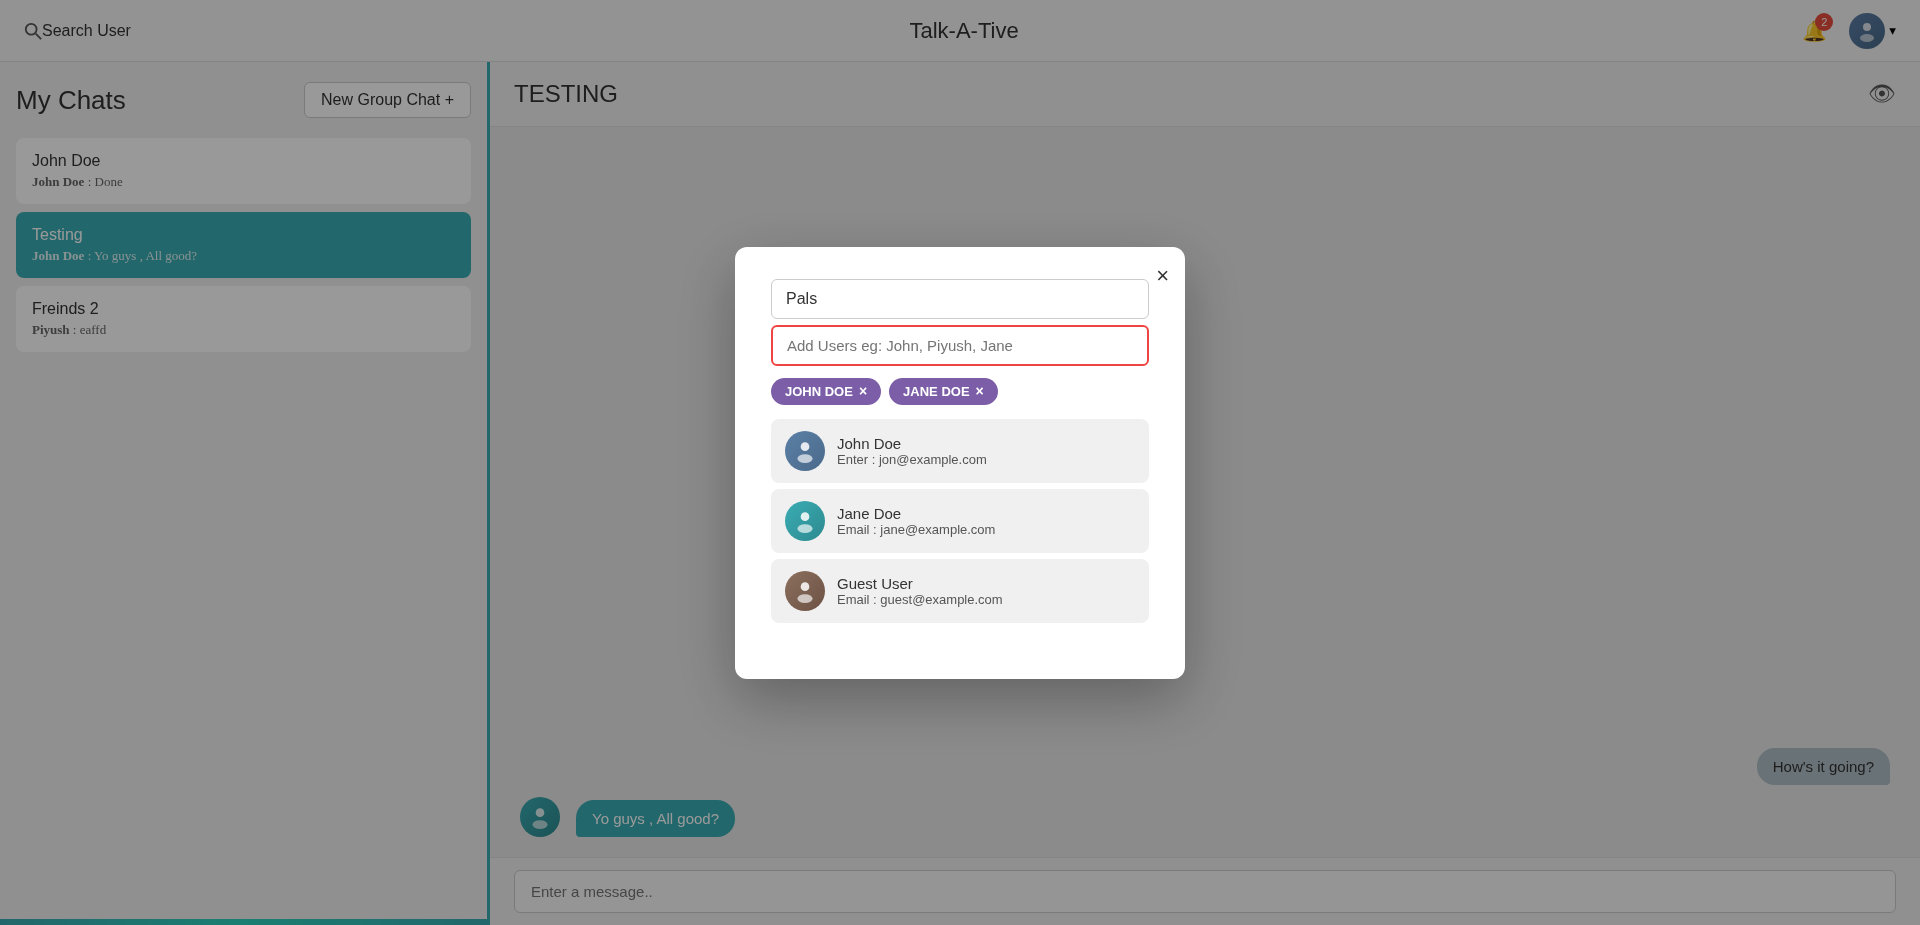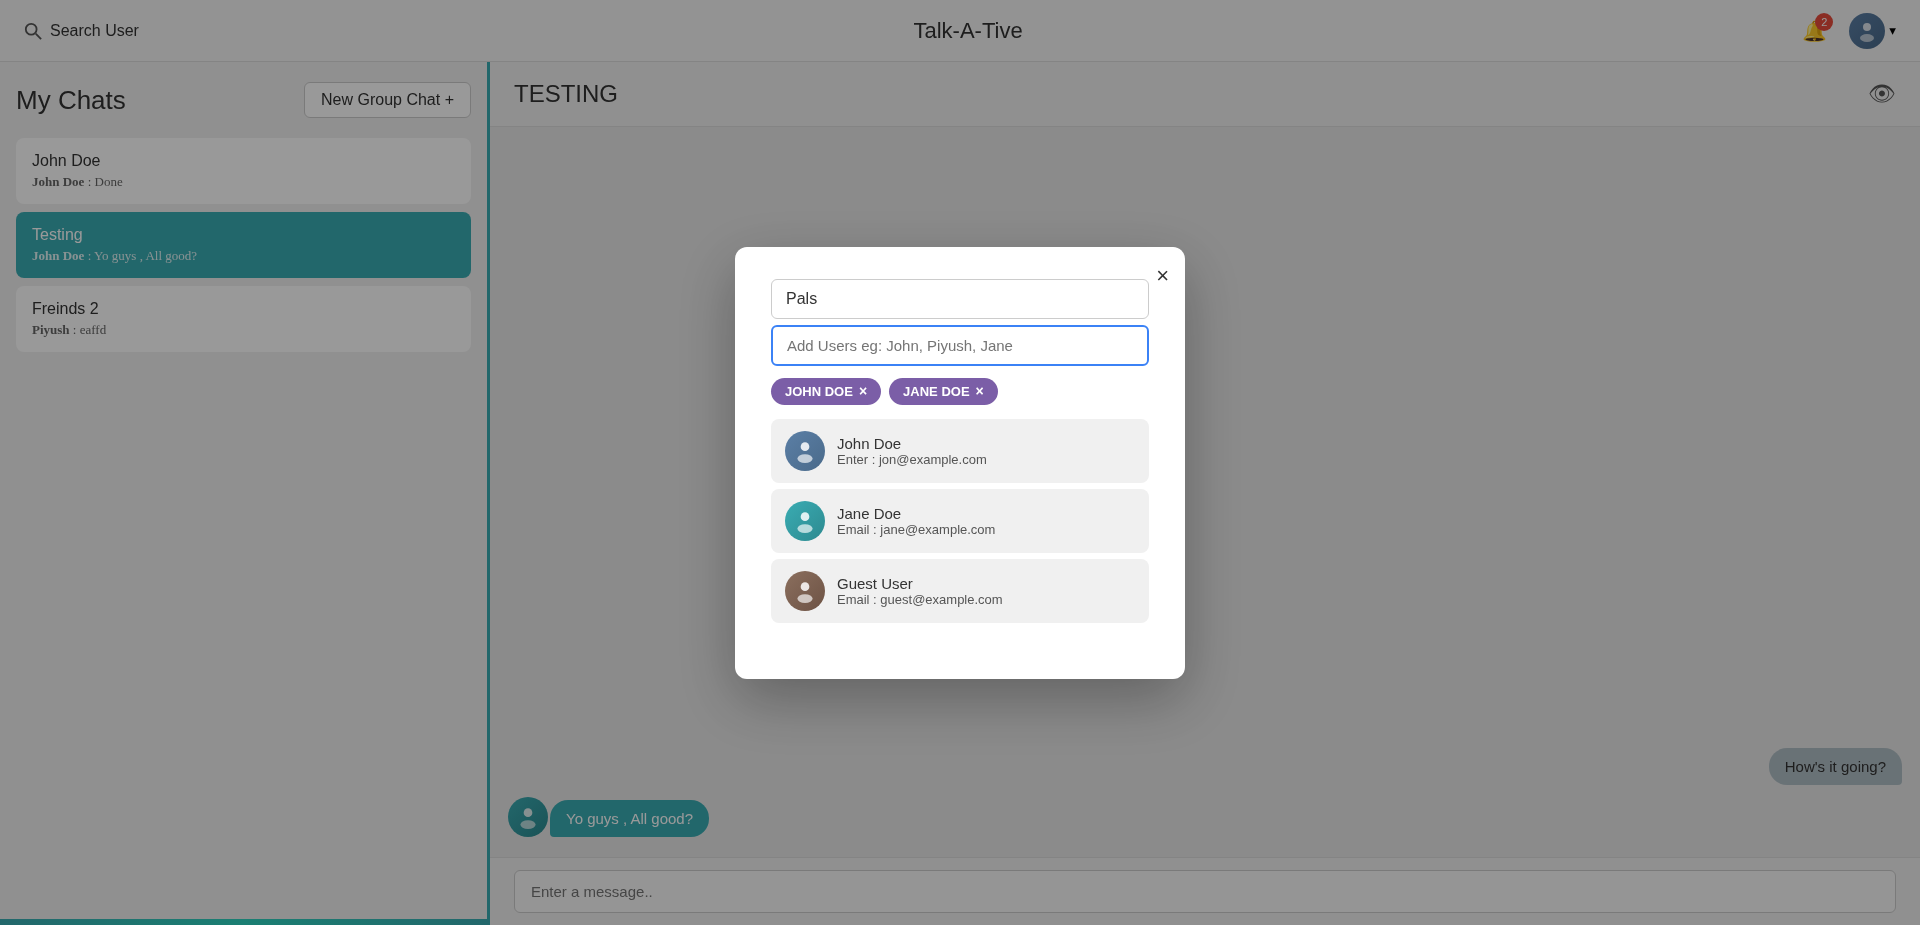--- a/index.html
+++ b/index.html
@@ -4,21 +4,21 @@
   <style>
     * { box-sizing: border-box; margin: 0; padding: 0; }
     body { font-family: 'Segoe UI', Arial, sans-serif; background: #e0e0e0; width: 1920px; height: 925px; overflow: hidden; }
 
     
     .navbar {
       display: flex; align-items: center; justify-content: space-between;
       background: #f5f5f5; height: 62px; padding: 0 24px;
       border-bottom: 1px solid #ddd; position: relative; z-index: 10;
     }
-    .navbar-left { display: flex; align-items: center; gap: 8px; cursor: pointer; }
+    .navbar-left { display: flex; align-items: center; cursor: pointer; }
     .navbar-left span { font-size: 16px; color: #333; font-weight: 500; }
     .navbar-center { font-size: 22px; color: #333; font-weight: 400; }
     .navbar-right { display: flex; align-items: center; gap: 16px; }
     .notif-btn {
       position: relative; background: none; border: none; cursor: pointer;
       width: 36px; height: 36px; display: flex; align-items: center; justify-content: center;
     }
     .notif-badge {
       position: absolute; top: 0; right: 0;
       background: #e74c3c; color: white; border-radius: 50%;
@@ -71,24 +71,24 @@
     .chat-area {
       flex: 1; background: #e8e8e8; display: flex; flex-direction: column; position: relative;
     }
     .chat-header {
       background: #f0f0f0; padding: 18px 24px; border-bottom: 1px solid #ddd;
       display: flex; align-items: center; justify-content: space-between;
     }
     .chat-header-title { font-size: 24px; color: #333; font-weight: 400; }
     .eye-btn { background: none; border: none; cursor: pointer; font-size: 22px; color: #555; }
     .messages-area {
-      flex: 1; padding: 20px 18px; overflow-y: auto; display: flex; flex-direction: column;
+      flex: 1; padding: 20px 30px; overflow-y: auto; display: flex; flex-direction: column;
       gap: 12px; justify-content: flex-end;
     }
-    .msg-received { display: flex; align-items: flex-end; gap: 2px; }
+    .msg-received { display: flex; align-items: flex-end; gap: 16px; }
     .msg-sent { display: flex; align-items: flex-end; justify-content: flex-end; }
     .msg-avatar {
       width: 40px; height: 40px; border-radius: 50%; background: #7a6f8a;
       flex-shrink: 0; overflow: hidden; display: flex; align-items: center; justify-content: center;
     }
     .msg-bubble-received {
       background: #3aacb3; color: white; border-radius: 18px 18px 18px 4px;
       padding: 10px 16px; font-size: 15px; max-width: 400px;
     }
     .msg-bubble-sent {
@@ -118,21 +118,21 @@
     .modal-close {
       position: absolute; top: 16px; right: 16px;
       background: none; border: none; font-size: 22px; cursor: pointer; color: #333;
     }
     .modal-title { font-size: 30px; font-weight: 400; text-align: center; margin-bottom: 24px; color: #222; }
     .modal-input {
       width: 100%; padding: 10px 14px; border: 1px solid #ccc; border-radius: 6px;
       font-size: 16px; margin-bottom: 6px; outline: none; color: #333;
     }
     .users-input {
-      width: 100%; padding: 10px 14px; border: 2px solid #3b82f6; border-radius: 6px;
+      width: 100%; padding: 10px 14px; border: 2px solid #ef4444; border-radius: 6px;
       font-size: 15px; margin-bottom: 12px; outline: none; color: #999;
     }
     .selected-users { display: flex; flex-wrap: wrap; gap: 8px; margin-bottom: 14px; }
     .user-tag {
       background: #7b5ea7; color: white; border-radius: 20px;
       padding: 6px 14px; font-size: 13px; font-weight: 600;
       display: flex; align-items: center; gap: 6px; cursor: pointer;
     }
     .user-tag .remove { font-size: 14px; line-height: 1; }
     .user-list { display: flex; flex-direction: column; gap: 6px; margin-bottom: 24px; }

